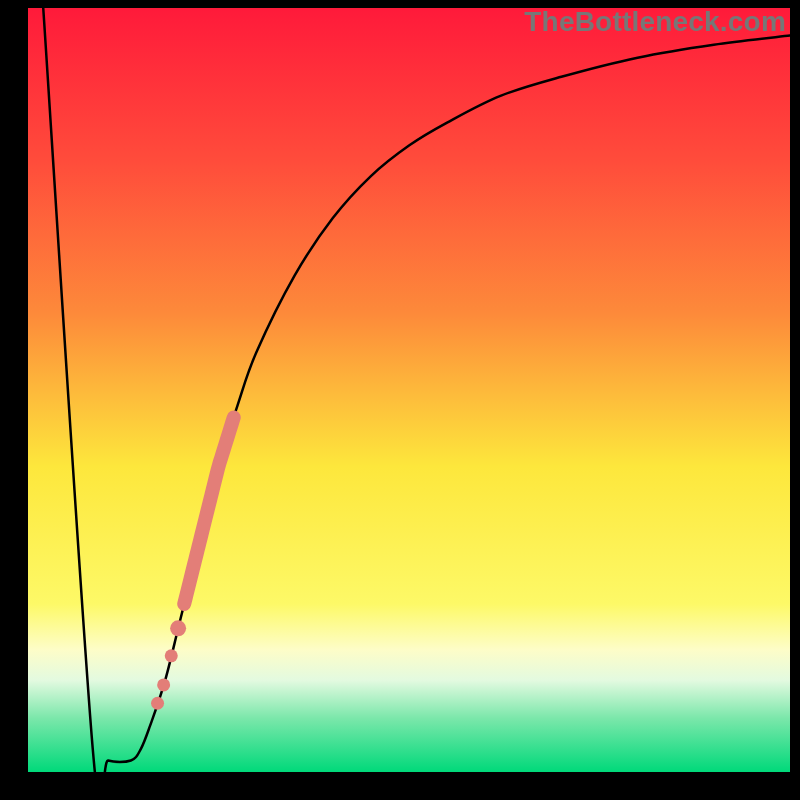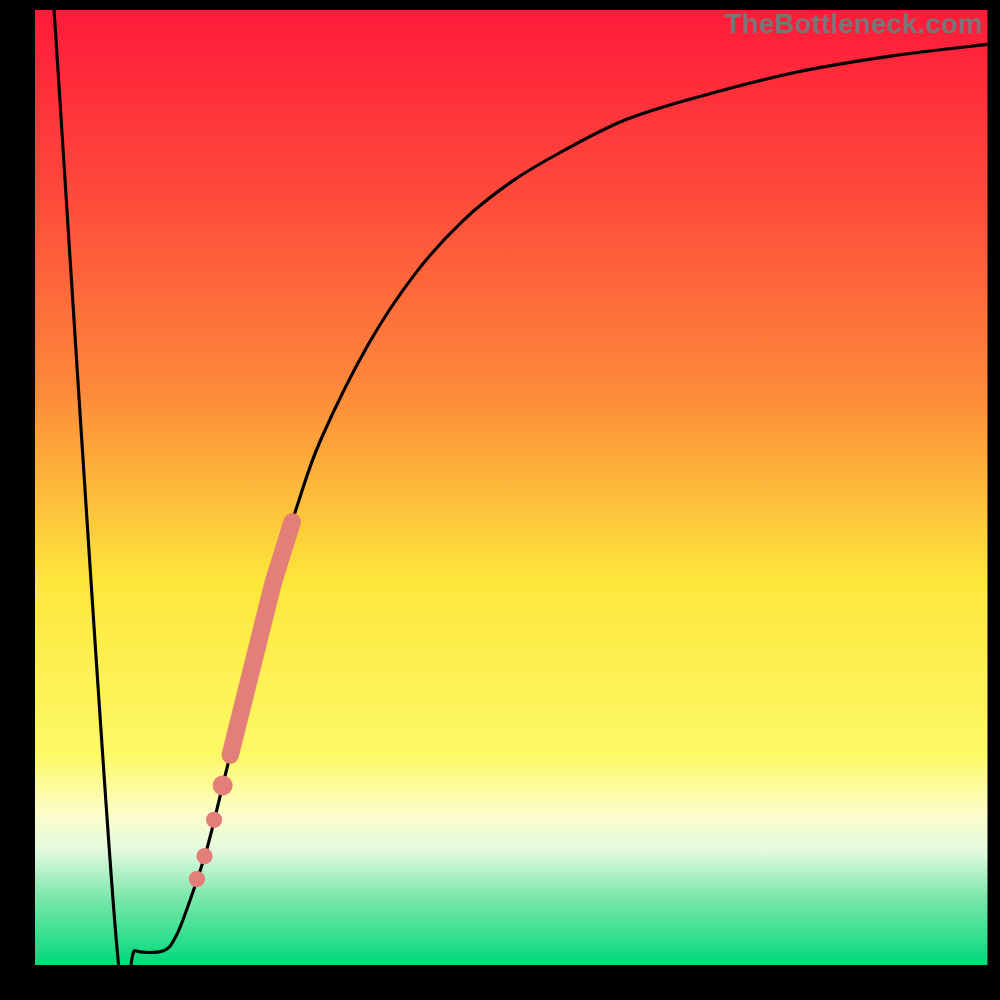--- a/index.html
+++ b/index.html
@@ -13,21 +13,21 @@
   }
   .chart-canvas {
     position: relative;
     width: 800px;
     height: 800px;
   }
   .watermark {
     position: absolute;
     top: 6px;
     right: 14px;
-    font-size: 22px;
+    font-size: 28px;
     font-weight: 600;
     color: #777;
     letter-spacing: 0.2px;
     z-index: 50;
   }
   svg { display: block; }
 </style>
 </head>
 <body>
 

